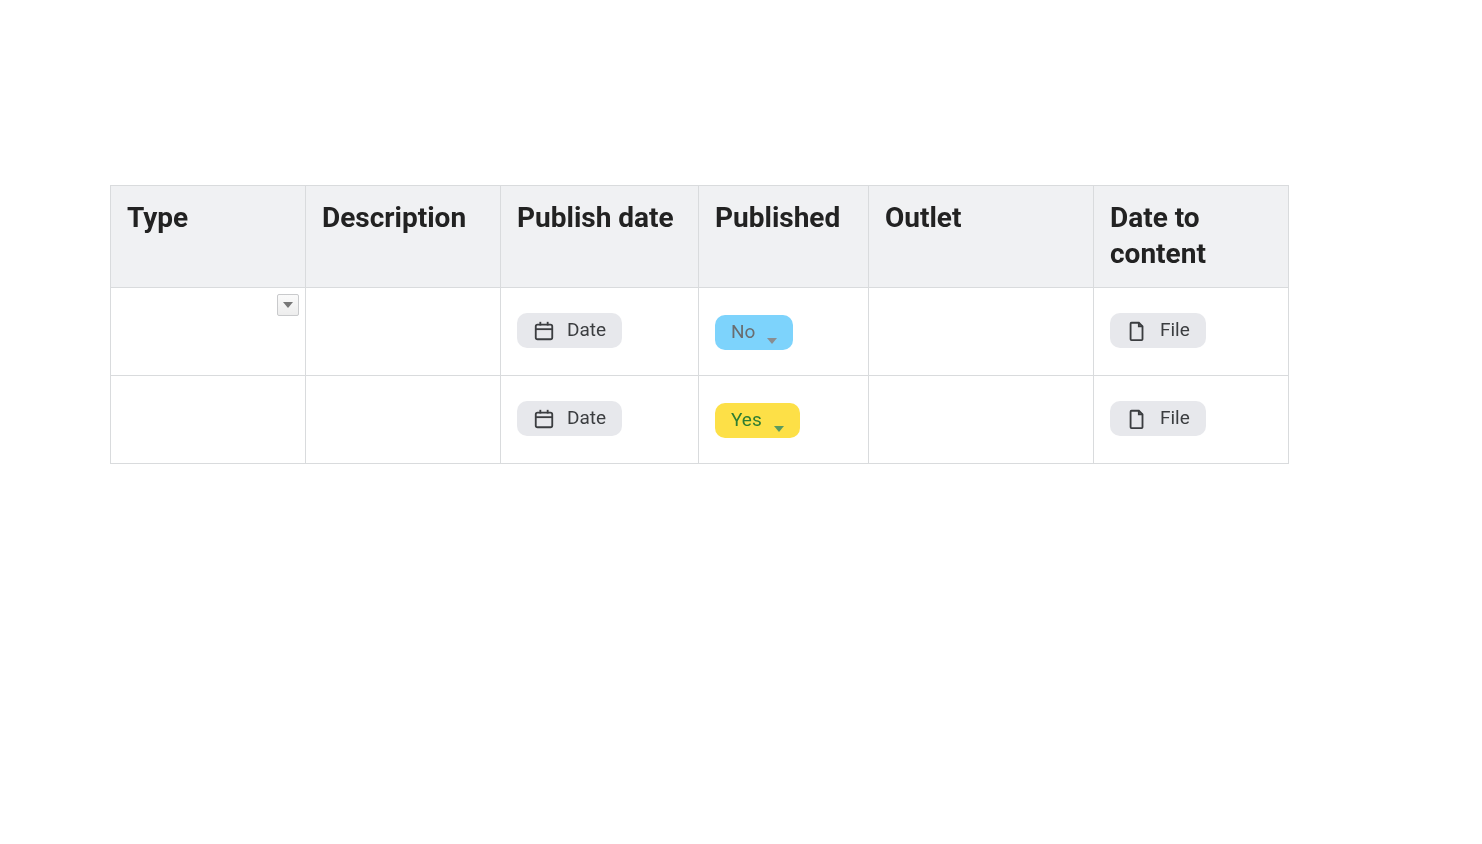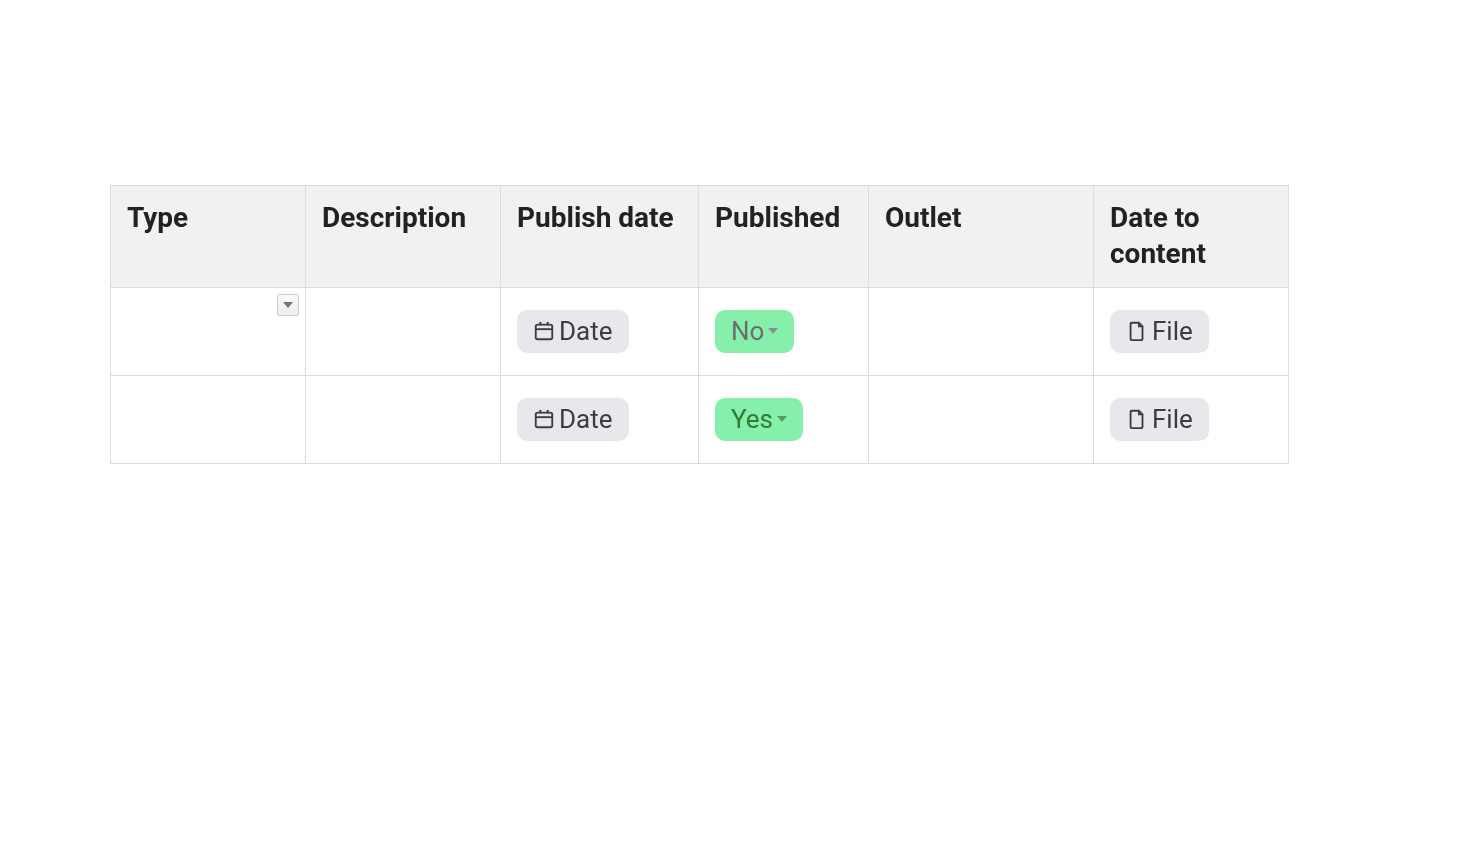--- a/index.html
+++ b/index.html
@@ -64,39 +64,39 @@
       justify-content: center;
       cursor: pointer;
     }
     .dropdown-caret svg {
       width: 10px;
       height: 6px;
       fill: #777;
     }
     .pill {
       display: inline-flex;
-      align-items: center;
-      gap: 4px;
+      align-items: flex-end;
+      gap: 12px;
       padding: 6px 16px;
       border-radius: 10px;
-      font-size: 26px;
+      font-size: 19px;
       line-height: 1.2;
       cursor: pointer;
       user-select: none;
     }
     .pill-grey {
       background: #e7e8ec;
       color: #3b3d40;
     }
     .pill-muted {
-      background: #86efac;
+      background: #7dd3fc;
       color: #6a6d70;
     }
     .pill-green {
-      background: #86efac;
+      background: #fde047;
       color: #2e7d32;
     }
     .pill .mini-caret {
       width: 10px;
       height: 6px;
     }
     .pill-muted .mini-caret path { fill: #8a8d90; }
     .pill-green .mini-caret path { fill: #5a9a5f; }
 
     .icon {

